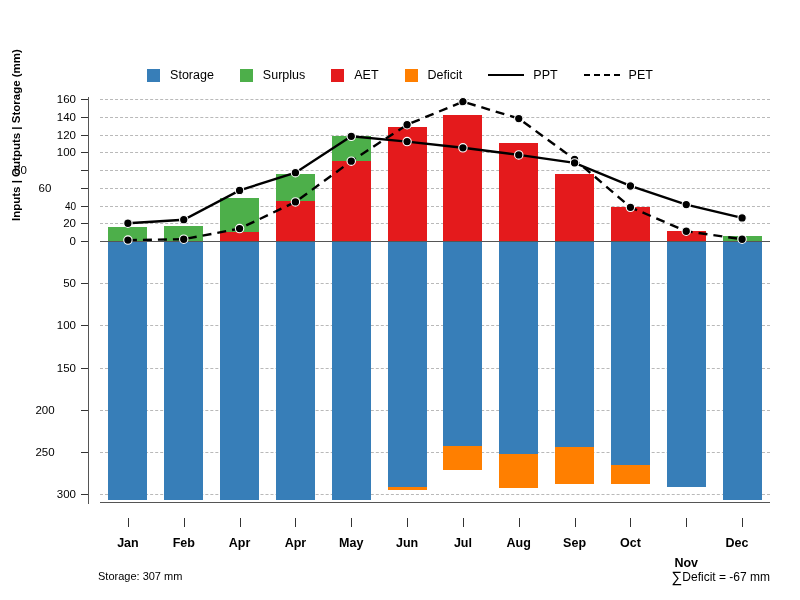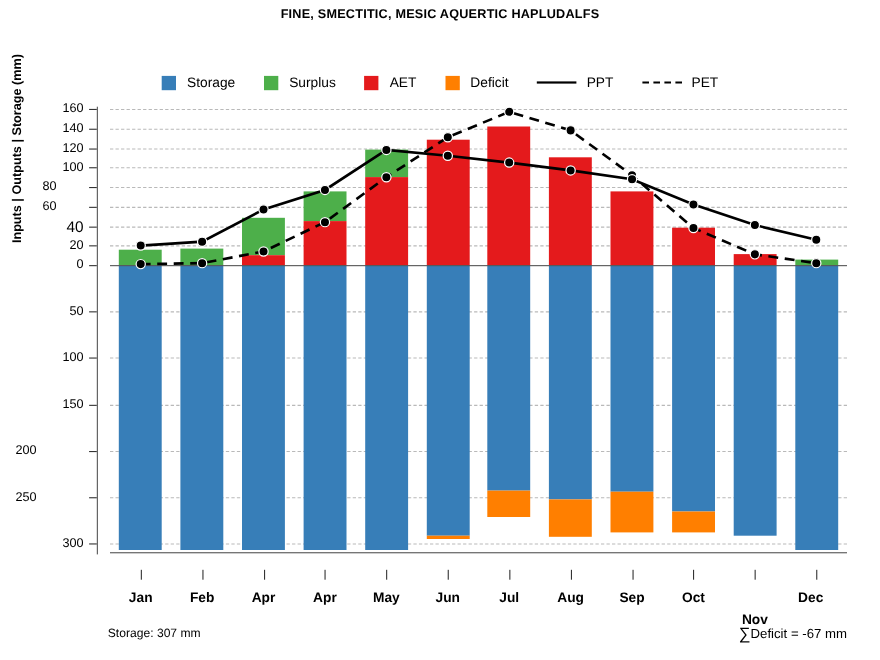--- a/index.html
+++ b/index.html
@@ -56,21 +56,20 @@
   .foot-left{position:absolute;left:98px;top:570px;font-size:11px;}
   .foot-right{position:absolute;right:30px;top:568px;font-size:12px;}
   .sigma{font-size:15px;vertical-align:-1px;}
 </style>
 </head>
 <body>
 
 <div id="stage">
 
   <div class="title-block">
-    <div class="title-sub">FINE, SMECTITIC, MESIC AQUERTIC HAPLUDALFS</div>
   </div>
 
   <div class="legend" id="legend">
       <div class="leg-item">
         <span class="leg-swatch" style="background: rgb(55, 126, 184);"></span>
         <span class="leg-label">Storage</span>
       </div>
       <div class="leg-item">
         <span class="leg-swatch" style="background: rgb(77, 175, 74);"></span>
         <span class="leg-label">Surplus</span>
@@ -223,43 +222,43 @@
     </div>
 
   <div class="foot-left">Storage: 307 mm</div>
   <div class="foot-right"><span class="sigma">∑</span><span>Deficit = -67 mm</span></div>
 <div class="yaxis-line" style="left: 88px; top: 97px; height: 407px;"></div>
     <div class="ytickmark" style="left: 81px; top: 241px;"></div>
     <div style="position: absolute; left: 14px; top: 241px; width: 62px; text-align: right; font-size: 11.5px; transform: translateY(-50%);">0</div>
     <div class="ytickmark" style="left: 81px; top: 223.25px;"></div>
     <div style="position: absolute; left: 14px; top: 223.25px; width: 62px; text-align: right; font-size: 11.5px; transform: translateY(-50%);">20</div>
     <div class="ytickmark" style="left: 81px; top: 205.5px;"></div>
-    <div style="position: absolute; left: 14px; top: 205.5px; width: 62px; text-align: right; font-size: 14px; transform: translateY(-50%);">40</div>
+    <div style="position: absolute; left: 14px; top: 205.5px; width: 62px; text-align: right; font-size: 10px; transform: translateY(-50%);">40</div>
     <div class="ytickmark" style="left: 81px; top: 187.75px;"></div>
     <div style="position: absolute; left: 14px; top: 187.75px; width: 62px; text-align: center; font-size: 11.5px; transform: translateY(-50%);">60</div>
     <div class="ytickmark" style="left: 81px; top: 170px;"></div>
-    <div style="position: absolute; left: 14px; top: 170px; width: 62px; text-align: center; font-size: 11.5px; transform: translateY(-50%);">80</div>
+    <div style="position: absolute; left: 14px; top: 170px; width: 62px; text-align: left; font-size: 11.5px; transform: translateY(-50%);">80</div>
     <div class="ytickmark" style="left: 81px; top: 152.25px;"></div>
     <div style="position: absolute; left: 14px; top: 152.25px; width: 62px; text-align: right; font-size: 11.5px; transform: translateY(-50%);">100</div>
     <div class="ytickmark" style="left: 81px; top: 134.5px;"></div>
     <div style="position: absolute; left: 14px; top: 134.5px; width: 62px; text-align: right; font-size: 11.5px; transform: translateY(-50%);">120</div>
     <div class="ytickmark" style="left: 81px; top: 116.75px;"></div>
     <div style="position: absolute; left: 14px; top: 116.75px; width: 62px; text-align: right; font-size: 11.5px; transform: translateY(-50%);">140</div>
     <div class="ytickmark" style="left: 81px; top: 99px;"></div>
     <div style="position: absolute; left: 14px; top: 99px; width: 62px; text-align: right; font-size: 11.5px; transform: translateY(-50%);">160</div>
     <div class="ytickmark" style="left: 81px; top: 283.182px;"></div>
     <div style="position: absolute; left: 14px; top: 283.182px; width: 62px; text-align: right; font-size: 11.5px; transform: translateY(-50%);">50</div>
     <div class="ytickmark" style="left: 81px; top: 325.365px;"></div>
     <div style="position: absolute; left: 14px; top: 325.365px; width: 62px; text-align: right; font-size: 11.5px; transform: translateY(-50%);">100</div>
     <div class="ytickmark" style="left: 81px; top: 367.547px;"></div>
     <div style="position: absolute; left: 14px; top: 367.547px; width: 62px; text-align: right; font-size: 11.5px; transform: translateY(-50%);">150</div>
     <div class="ytickmark" style="left: 81px; top: 409.73px;"></div>
-    <div style="position: absolute; left: 14px; top: 409.73px; width: 62px; text-align: left; font-size: 11.5px; transform: translateY(-50%);">200</div>
+    <div style="position: absolute; left: 14px; top: 409.73px; width: 62px; text-align: center; font-size: 11.5px; transform: translateY(-50%);">200</div>
     <div class="ytickmark" style="left: 81px; top: 451.912px;"></div>
-    <div style="position: absolute; left: 14px; top: 451.912px; width: 62px; text-align: left; font-size: 11.5px; transform: translateY(-50%);">250</div>
+    <div style="position: absolute; left: 14px; top: 451.912px; width: 62px; text-align: center; font-size: 11.5px; transform: translateY(-50%);">250</div>
     <div class="ytickmark" style="left: 81px; top: 494.094px;"></div>
     <div style="position: absolute; left: 14px; top: 494.094px; width: 62px; text-align: right; font-size: 11.5px; transform: translateY(-50%);">300</div>
     <div class="xtickmark" style="left: 127.917px; top: 518px;"></div>
     <div class="xlabel" style="left: 127.917px; top: 536px;">Jan</div>
     <div class="xtickmark" style="left: 183.75px; top: 518px;"></div>
     <div class="xlabel" style="left: 183.75px; top: 536px;">Feb</div>
     <div class="xtickmark" style="left: 239.583px; top: 518px;"></div>
     <div class="xlabel" style="left: 239.583px; top: 536px;">Apr</div>
     <div class="xtickmark" style="left: 295.417px; top: 518px;"></div>
     <div class="xlabel" style="left: 295.417px; top: 536px;">Apr</div>

